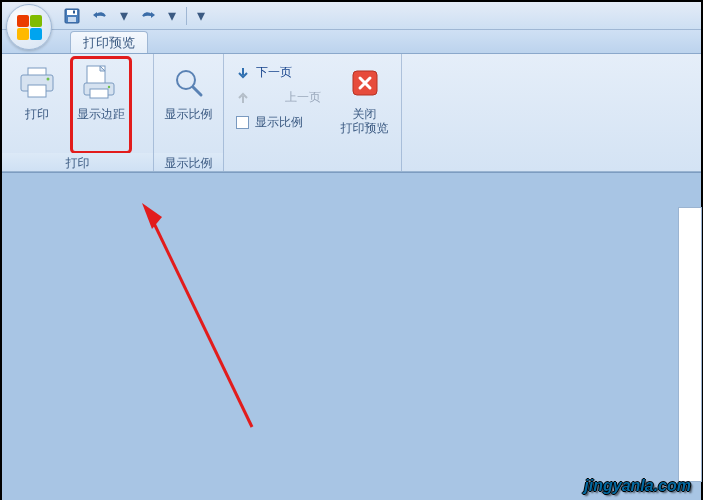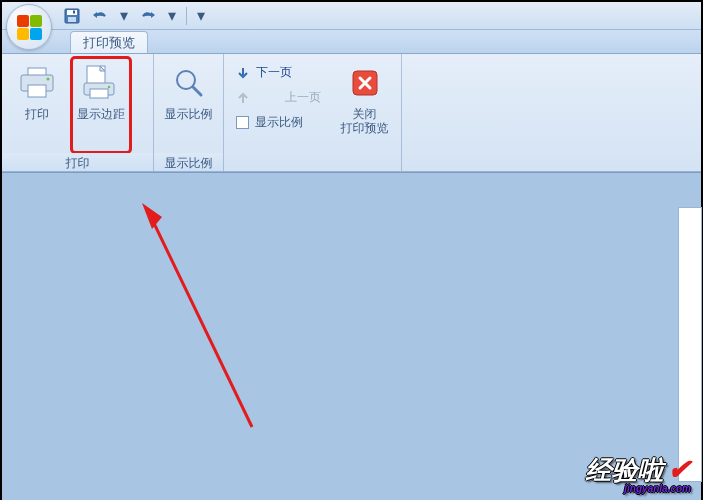--- a/index.html
+++ b/index.html
@@ -95,21 +95,21 @@
   .arrow-svg { position:absolute; left:130px; top:195px; pointer-events:none; }
 
   .watermark {
     position:absolute; right:10px; bottom:6px; text-align:right;
     font-weight:700; font-style:italic;
     color:#fff; text-shadow: -1px 0 #000,1px 0 #000,0 -1px #000,0 1px #000, 2px 2px 2px rgba(0,0,0,.6);
     line-height:1;
   }
   .watermark .line1 { font-size:26px; }
   .watermark .check { color:#e21c1c; font-size:28px; margin-left:4px; text-shadow:none; }
-  .watermark .line2 { font-size:10px; font-style:italic; font-weight:600; color:#6d28d9; }
+  .watermark .line2 { font-size:16px; font-style:italic; font-weight:600; color:#0369a1; }
 
 </style>
 </head>
 <body>
 
 <div class="window">
 
   <div class="titlebar">
     <div class="office-btn">
       <div class="office-logo">
@@ -236,19 +236,16 @@
   <div class="doc-area">
     <div class="doc-page"></div>
   </div>
 
   <svg class="arrow-svg" width="140" height="240" viewBox="0 0 140 240">
     <line x1="120" y1="230" x2="18" y2="18" stroke="#e21c1c" stroke-width="3"></line>
     <polygon points="10,6 30,20 20,32" fill="#e21c1c"></polygon>
   </svg>
 
   <div class="watermark">
-    <div class="line1">
-      <span>经验啦</span><span class="check">✔</span>
-    </div>
     <div class="line2">jingyanla.com</div>
   </div>
 
 </div>
 
 </body></html>

